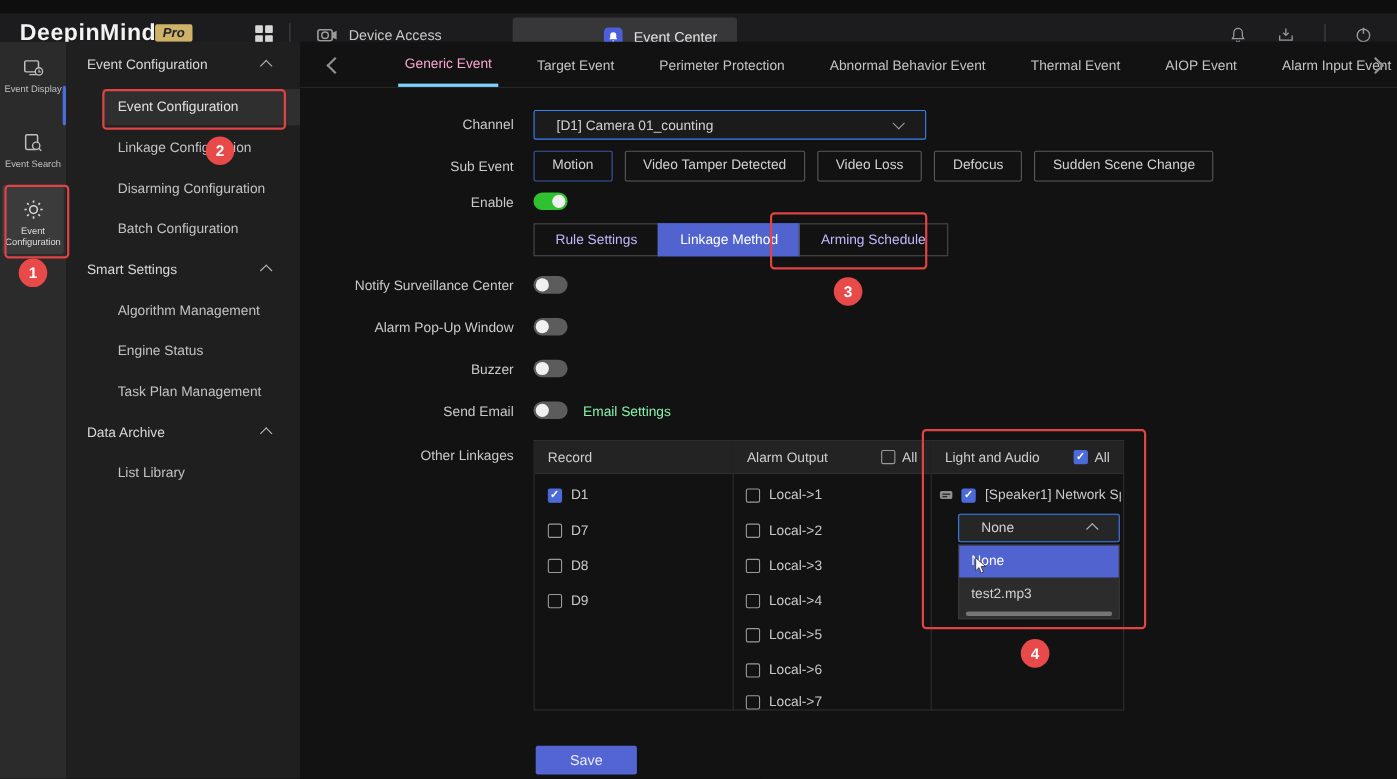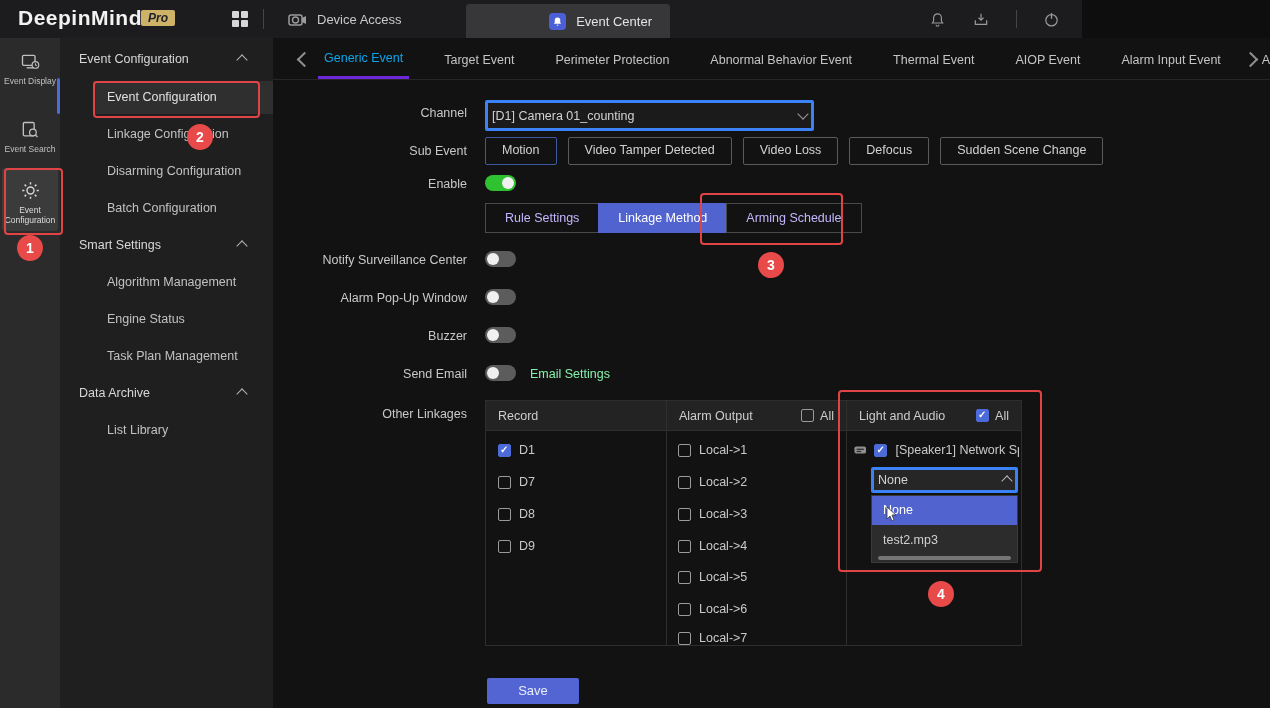--- a/index.html
+++ b/index.html
@@ -1,19 +1,19 @@
 <!DOCTYPE html>
 <html><head>
 <meta charset="utf-8">
 <style>
   html,body{margin:0;padding:0;background:#0e0e0e;}
   body{position:relative;width:1270px;height:708px;font-family:"Liberation Sans",sans-serif;color:#c9c9c9;overflow:hidden;}
   .abs{position:absolute;}
   
-  .topbar{position:absolute;left:0;top:0;width:1082px;height:38px;background:#1c1c1e;}
+  .topbar{position:absolute;left:0;top:12px;width:1270px;height:38px;background:#1c1c1e;}
   .logo{position:absolute;left:18px;top:6px;font-size:21px;font-weight:800;color:#f2f2f2;letter-spacing:.5px;}
   .probadge{position:absolute;left:141px;top:10px;background:#cdb268;color:#20222c;font-size:12px;font-style:italic;font-weight:700;padding:1px 7px;border-radius:2px;}
   .gridicon{position:absolute;left:232px;top:11px;width:16px;height:16px;display:grid;grid-template-columns:7px 7px;grid-template-rows:7px 7px;gap:2px;}
   .gridicon span{background:#d6d6d6;border-radius:1px;}
   .vsep{position:absolute;width:1px;background:#454545;}
   .apptab{position:absolute;top:0;height:38px;display:flex;align-items:center;gap:10px;padding:0 18px;font-size:13px;color:#c9c9c9;}
   .apptab.active{top:4px;height:34px;background:#37373a;border-radius:3px 3px 0 0;color:#e3e3e3;justify-content:flex-end;}
   .badge-ic{width:17px;height:17px;background:#4d5fd6;border-radius:4px;display:flex;align-items:center;justify-content:center;}
   .topicons{position:absolute;right:0;top:0;height:38px;display:flex;align-items:center;gap:26px;padding-right:22px;}
   
@@ -30,23 +30,23 @@
   .chev{display:inline-block;width:7px;height:7px;}
   .chev-up{border-left:1.5px solid #b5b5b5;border-top:1.5px solid #b5b5b5;transform:rotate(45deg);}
   .chev-down{border-right:1.5px solid #9a9a9a;border-bottom:1.5px solid #9a9a9a;transform:rotate(45deg);}
   .chev-left{border-left:2px solid #8f8f8f;border-bottom:2px solid #8f8f8f;transform:rotate(45deg);width:9px;height:9px;}
   .chev-right{border-right:2px solid #8f8f8f;border-top:2px solid #8f8f8f;transform:rotate(45deg);width:9px;height:9px;}
   
   .content{position:absolute;left:273px;top:38px;width:997px;height:670px;background:#121212;}
   .tabstrip{position:absolute;left:273px;top:38px;width:997px;height:41px;border-bottom:1px solid #262626;}
   .tabs{position:absolute;left:45px;top:0;height:41px;display:flex;gap:29px;align-items:center;}
   .tab{font-size:12.5px;color:#c4c4c4;padding:0 6px;height:38px;line-height:40px;white-space:nowrap;}
-  .tab.active{color:#0ea5e9;border-bottom:3px solid #6d28d9;}
+  .tab.active{color:#f9a8d4;border-bottom:3px solid #7dd3fc;margin-left:44px;}
   .flabel{position:absolute;width:180px;left:287px;text-align:right;font-size:12.5px;color:#c9c9c9;}
-  .select{position:absolute;background:#1b1b1b;border:3px solid #3b82f6;border-radius:2px;font-size:12.5px;color:#d2d2d2;display:flex;align-items:center;padding:0 4px;justify-content:space-between;}
+  .select{position:absolute;background:#1b1b1b;border:1px solid #3b82f6;border-radius:2px;font-size:12.5px;color:#d2d2d2;display:flex;align-items:center;padding:0 20px;justify-content:space-between;}
   .btn{border:1px solid #5a5a5a;border-radius:2px;background:transparent;color:#d2d2d2;font-size:12.5px;height:26px;line-height:24px;padding:0 16px;white-space:nowrap;}
   .btn.sel{border-color:#3d5a9e;}
   .btnrow{position:absolute;display:flex;gap:11px;}
   .modetabs{position:absolute;display:flex;}
   .modetab{border:1px solid #4a4a4a;color:#c4b5fd;font-size:12.5px;height:28px;line-height:28px;padding:0 19px;margin-left:-1px;white-space:nowrap;}
   .modetab.active{background:#5163cf;border-color:#5163cf;color:#fff;}
   .toggle{position:absolute;width:31px;height:16px;border-radius:9px;background:#5c5c5c;}
   .toggle i{position:absolute;top:2px;left:2px;width:12px;height:12px;border-radius:50%;background:#f0f0f0;}
   .toggle.on{background:#2fc12f;}
   .toggle.on i{left:17px;}

